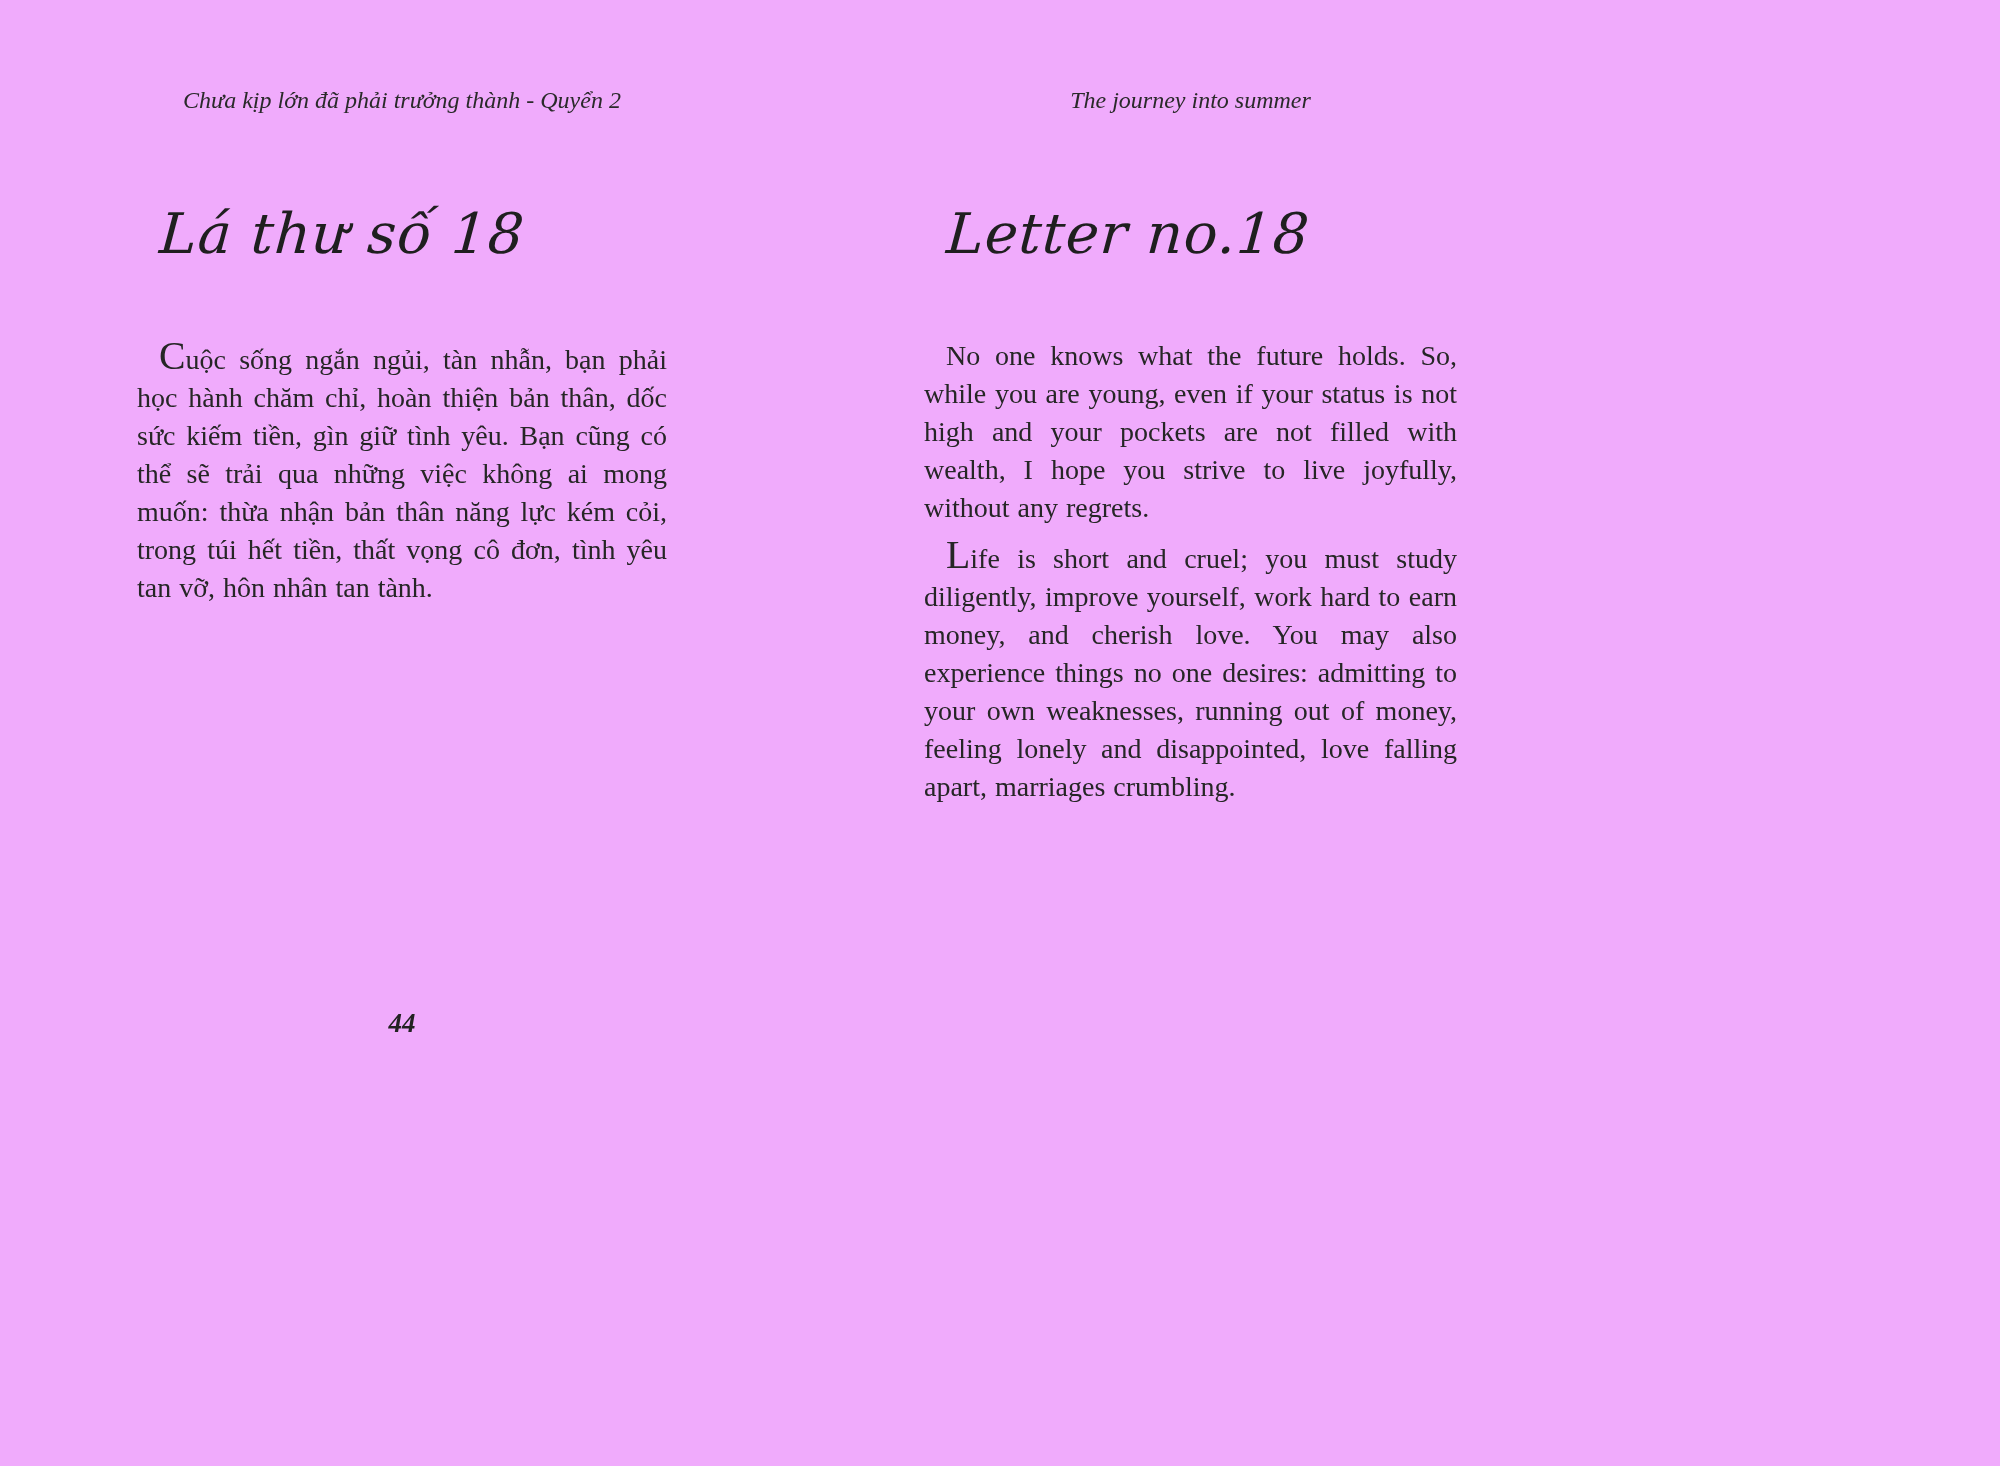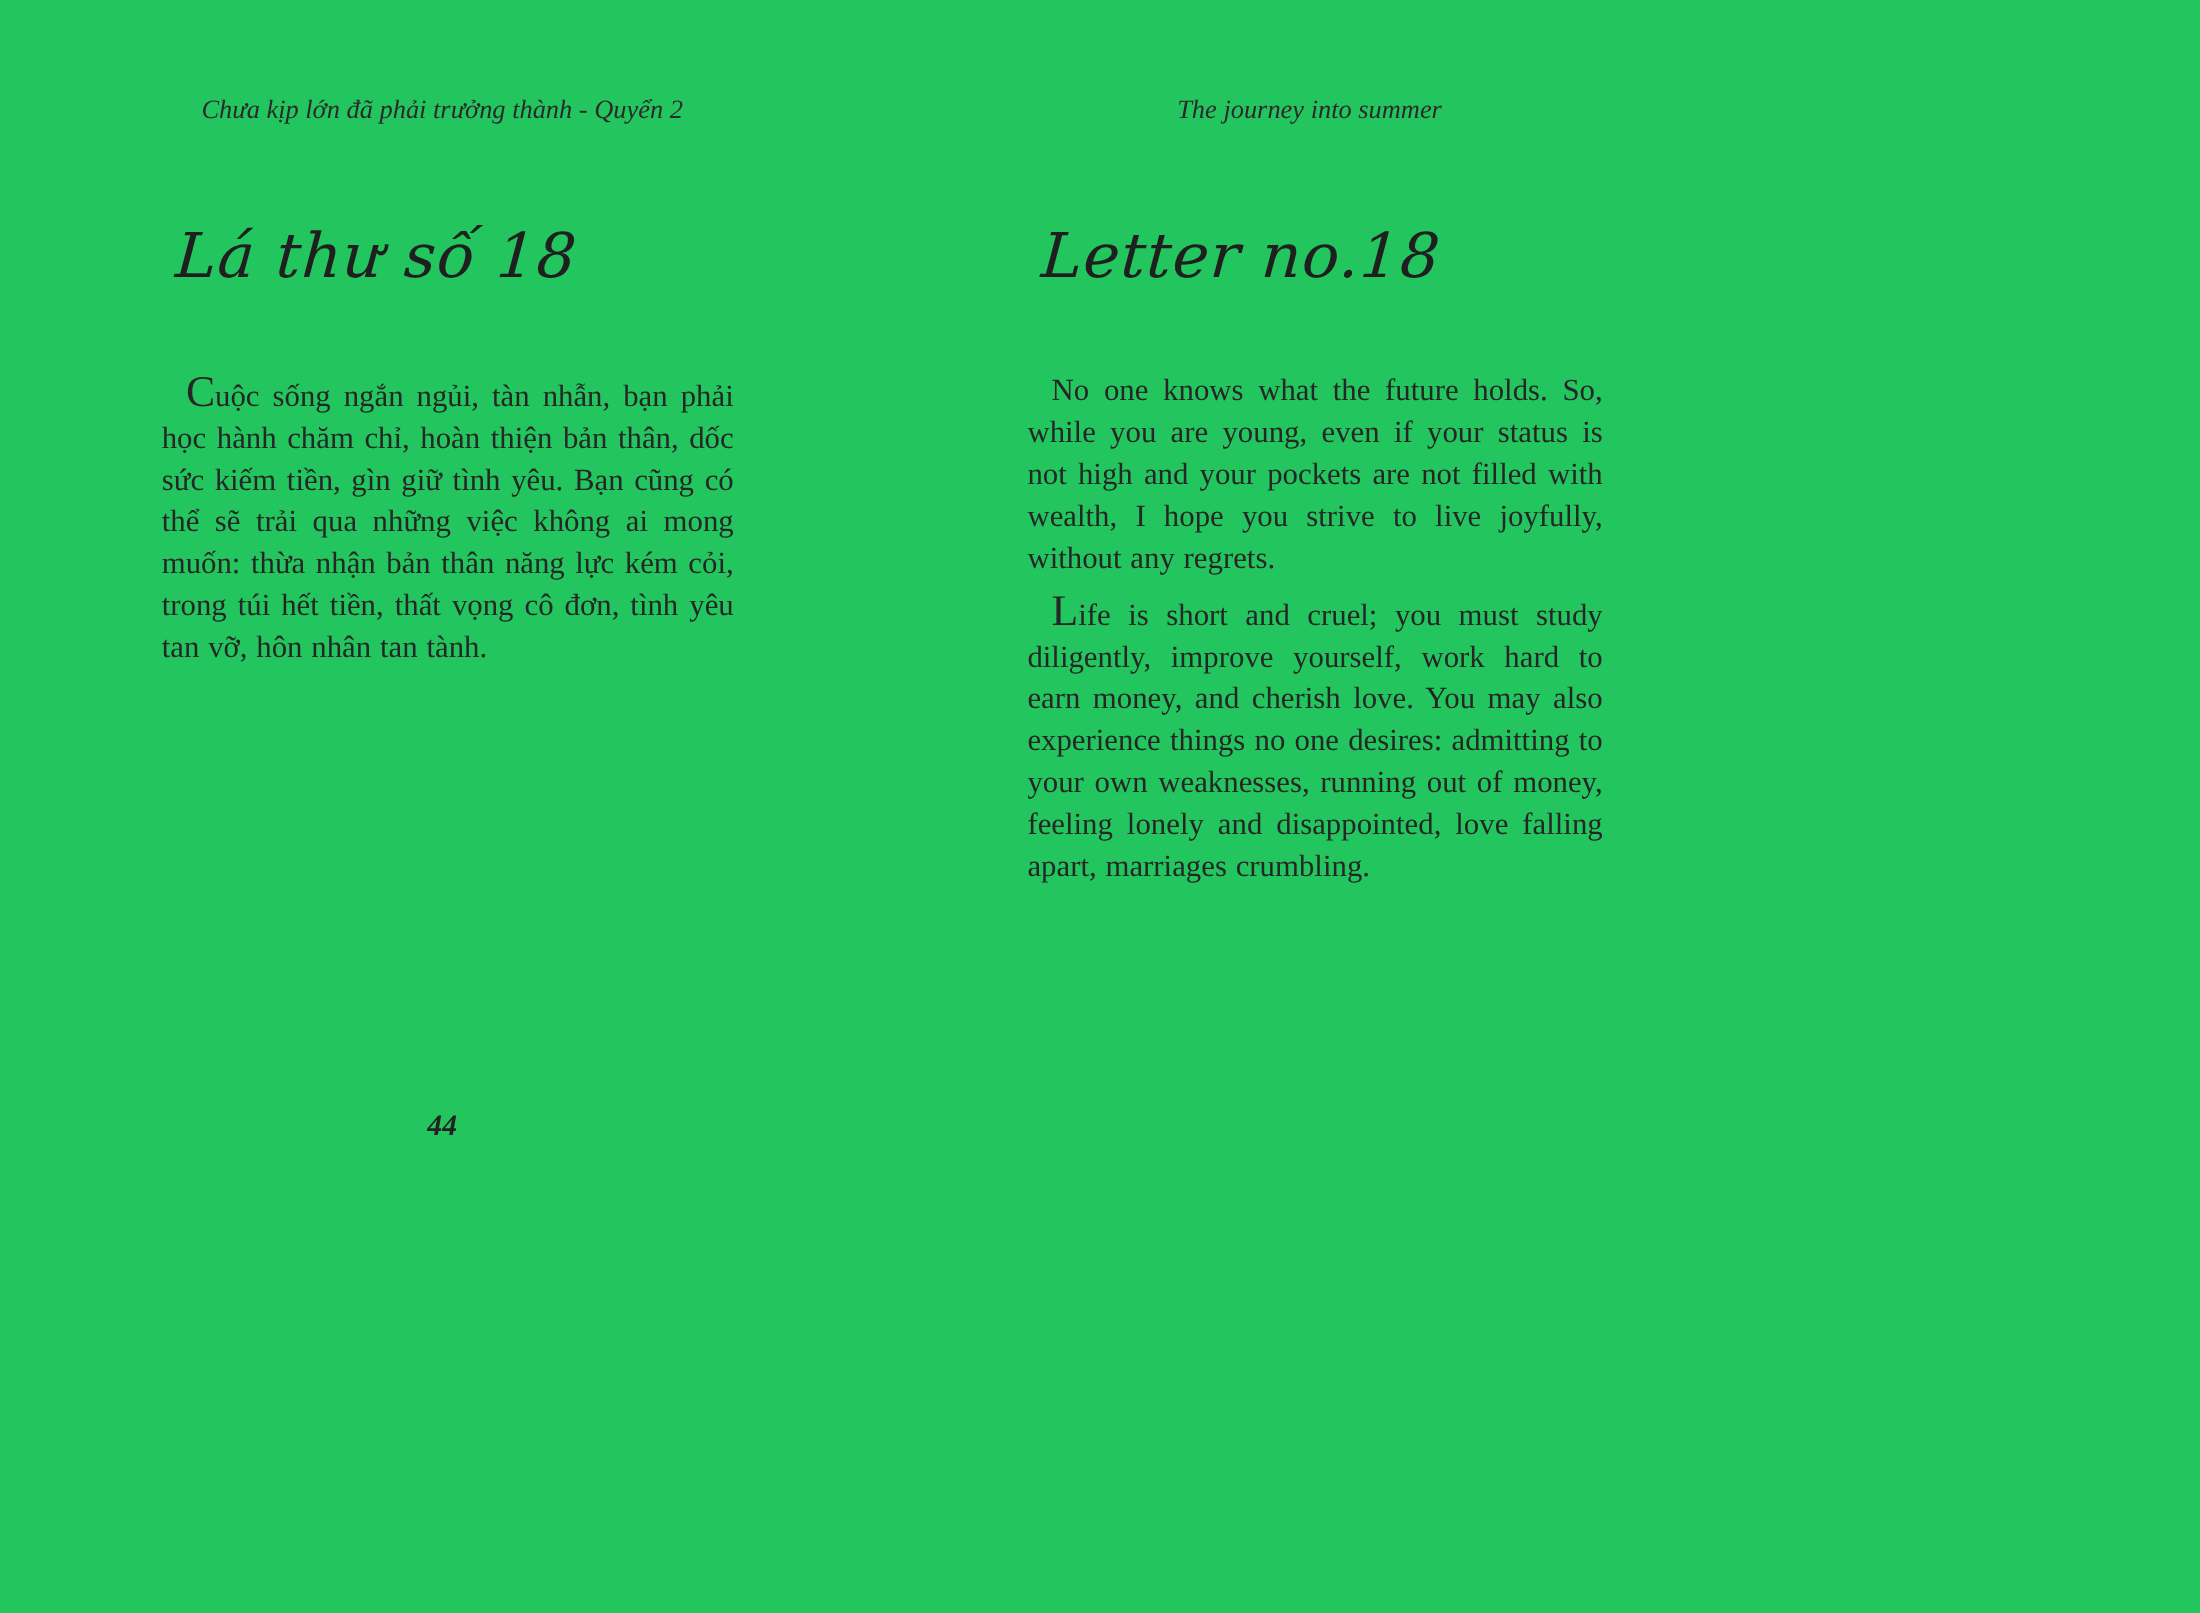--- a/index.html
+++ b/index.html
@@ -4,21 +4,21 @@
 <style>
   html, body {
     margin: 0;
     padding: 0;
     background: #ffffff;
   }
   #stage {
     position: relative;
     width: 2000px;
     height: 1466px;
-    background: #22c55e;
+    background: #f0abfc;
     font-family: "Liberation Serif", serif;
     color: #262626;
     overflow: hidden;
   }
   .page {
     position: absolute;
     top: 0;
     height: 1466px;
   }
   .page-left {
@@ -48,21 +48,21 @@
     letter-spacing: 1px;
     color: #1f1f1f;
     transform: skewX(-4deg);
     transform-origin: left bottom;
     white-space: nowrap;
   }
   .body-block {
     margin-top: 62px;
   }
   .body-para {
-    margin: 0 0 9px 10px;
+    margin: 0 0 9px 0;
     font-size: 28px;
     line-height: 38px;
     text-align: justify;
     text-indent: 22px;
     color: #262626;
     word-spacing: 1px;
   }
   .body-para.lead::first-letter {
     font-size: 1.42em;
     line-height: 1;

